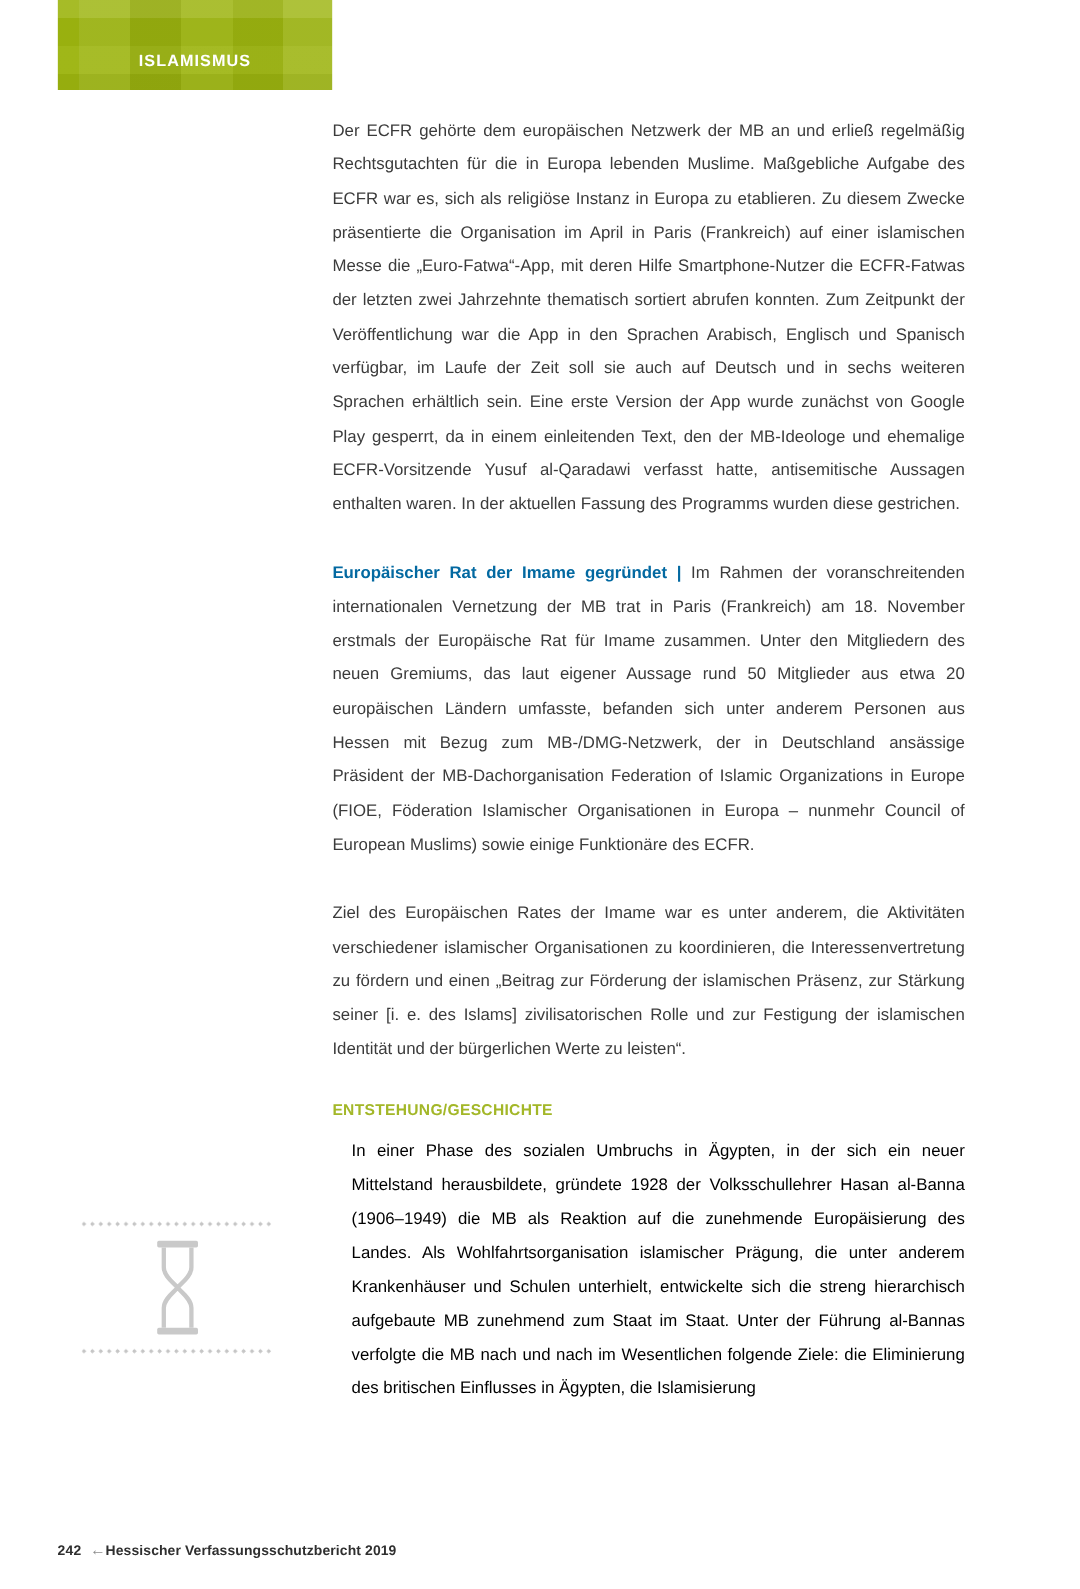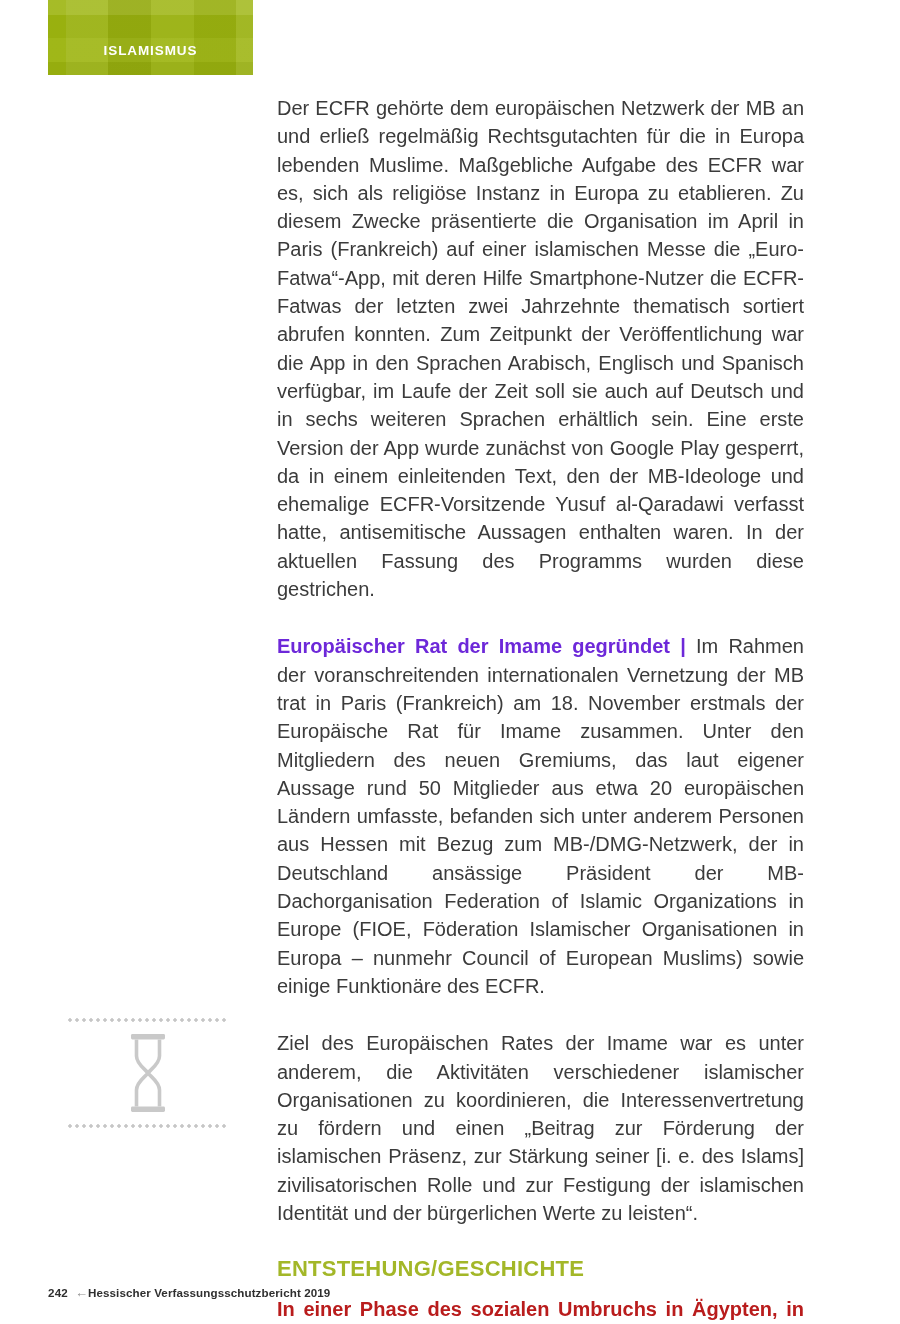--- a/index.html
+++ b/index.html
@@ -18,20 +18,21 @@
   }
 
   
   .section-tag {
     position: absolute;
     left: 48px;
     top: 0;
     width: 205px;
     height: 75px;
     overflow: hidden;
+    padding-left: 24px;
   }
   .section-tag .mosaic {
     position: absolute;
     inset: 0;
     background-color: #9cb40f;
     background-image:
       linear-gradient(to right,
         rgba(255,255,255,0.00) 0px,   rgba(255,255,255,0.00) 18px,
         rgba(255,255,255,0.07) 18px,  rgba(255,255,255,0.07) 60px,
         rgba(0,0,0,0.05) 60px,        rgba(0,0,0,0.05) 103px,
@@ -59,39 +60,40 @@
 
   
   .content {
     position: absolute;
     left: 277px;
     top: 94px;
     width: 527px;
   }
   p.body {
     margin: 0 0 29px 0;
-    font-size: 20px;
+    font-size: 14px;
     line-height: 28.3px;
     text-align: justify;
     text-justify: inter-word;
     color: #3b3b3b;
     hyphens: manual;
   }
   p.body:last-child { margin-bottom: 0; }
   .lead-in {
     font-weight: bold;
-    color: #6d28d9;
+    color: #0369a1;
   }
   p.body.strong {
-    font-weight: bold;
-    color: #b91c1c;
+    font-weight: normal;
+    color: #000000;
+    margin-left: 16px;
   }
   h2.subhead {
     margin: 9px 0 12px 0;
-    font-size: 22px;
+    font-size: 13px;
     font-weight: bold;
     letter-spacing: 0.25px;
     color: #a3b728;
     line-height: 1.2;
     text-transform: none;
   }
 
   
   .margin-marker {
     position: absolute;

